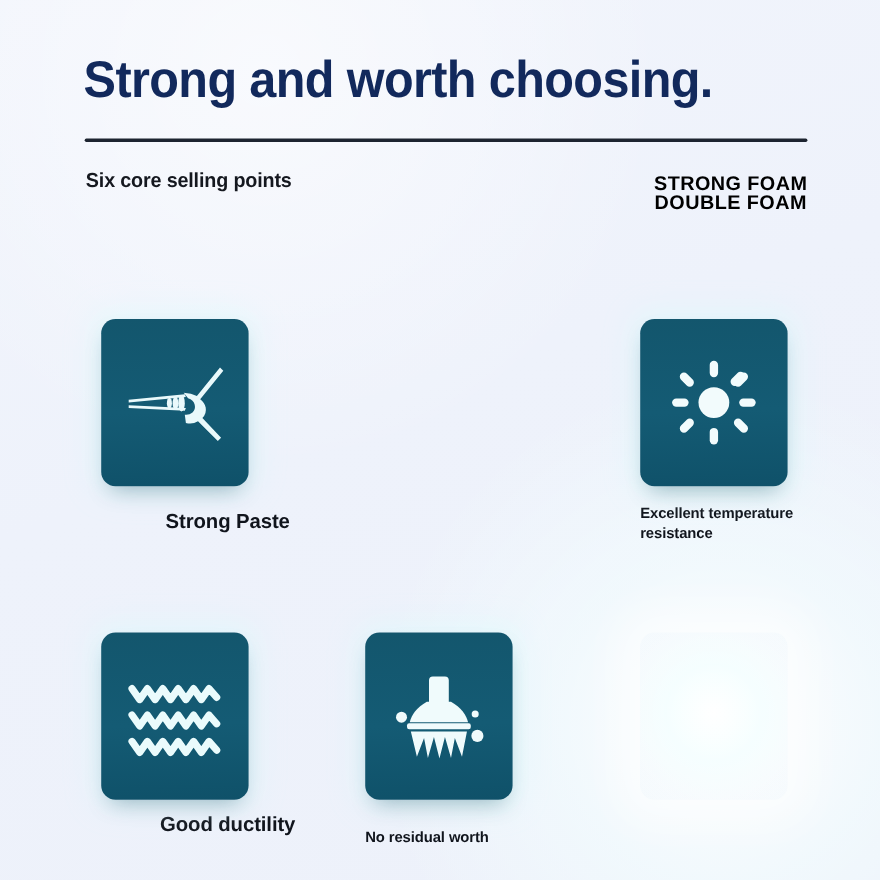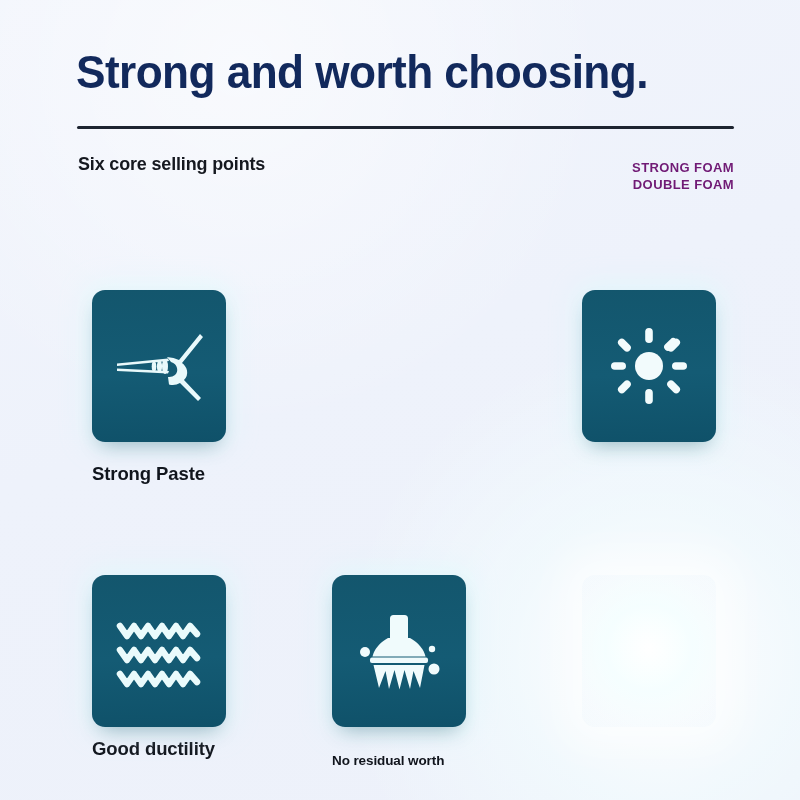--- a/index.html
+++ b/index.html
@@ -49,25 +49,25 @@
     font-weight:700;
     color:#15181f;
     letter-spacing:-0.15px;
     transform: scaleX(0.97);
     transform-origin:left center;
     white-space:nowrap;
   }
   .brand {
     position:absolute;
     right:66px; top:159px;
-    text-align:right;
-    font-size:13px;
+    text-align:center;
+    font-size:18px;
     line-height:17px;
     font-weight:700;
-    color:#701a75;
+    color:#000000;
     letter-spacing:0.4px;
     white-space:nowrap;
   }
 
   
   .grid {
     position:absolute;
     left:0; top:290px;
     width:800px;
   }
@@ -93,21 +93,21 @@
   }
   .tile svg { display:block; }
 
   .label {
     margin-top:20px;
     font-weight:700;
     color:#10141c;
     letter-spacing:-0.1px;
     line-height:1.28;
   }
-  .label.big   { font-size:18.5px; width:230px; }
+  .label.big   { font-size:18.5px; width:230px;text-align:center; }
   .label.small { font-size:13.5px; width:190px; line-height:1.35; margin-top:18px; }
 
   .row2 .label.big { margin-top:10px; }
   .row2 .label.small { margin-top:25px; font-size:13.5px; }
 
   .cell.c2 .label { margin-top:16px; }
 </style>
 </head>
 <body>
 
@@ -159,20 +159,21 @@
                 <rect x="64" y="37.2" width="15" height="7.6" rx="3.8"></rect>
                 <rect x="37.2" y="3" width="7.6" height="15" rx="3.8" transform="rotate(45 41 41) translate(0 0)"></rect>
                 <rect x="12.6" y="12.6" width="7.6" height="15" rx="3.8" transform="rotate(-45 16.4 20.1)"></rect>
                 <rect x="61.8" y="12.6" width="7.6" height="15" rx="3.8" transform="rotate(45 65.6 20.1)"></rect>
                 <rect x="12.6" y="54.4" width="7.6" height="15" rx="3.8" transform="rotate(45 16.4 61.9)"></rect>
                 <rect x="61.8" y="54.4" width="7.6" height="15" rx="3.8" transform="rotate(-45 65.6 61.9)"></rect>
               </g>
             </svg>
           </span>
         </div>
+        <div class="label small">Excellent temperature resistance</div>
       </div>
     </div>
 
     <div class="row row2">
 
       <div class="cell c0">
         <div class="tile">
           <span>
             <svg width="88" height="74" viewBox="0 0 88 74">
               <g fill="none" stroke="#eafbfc" stroke-width="6.5" stroke-linecap="round" stroke-linejoin="round">

